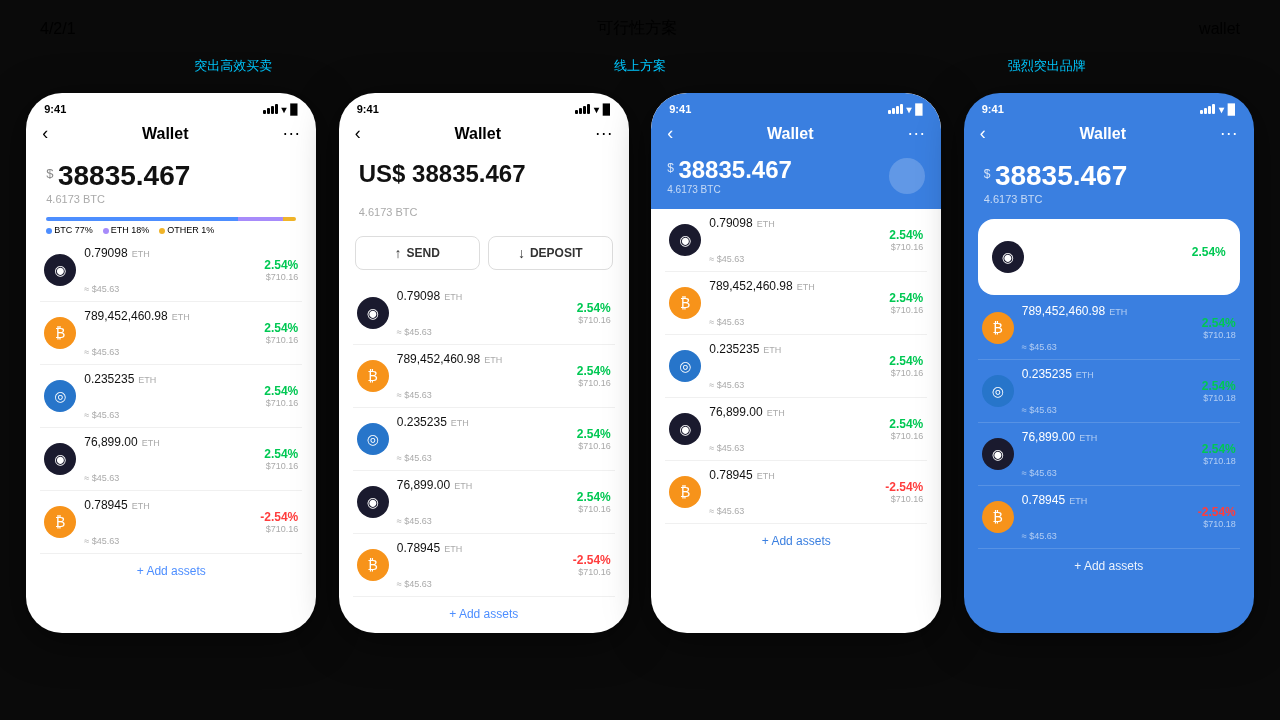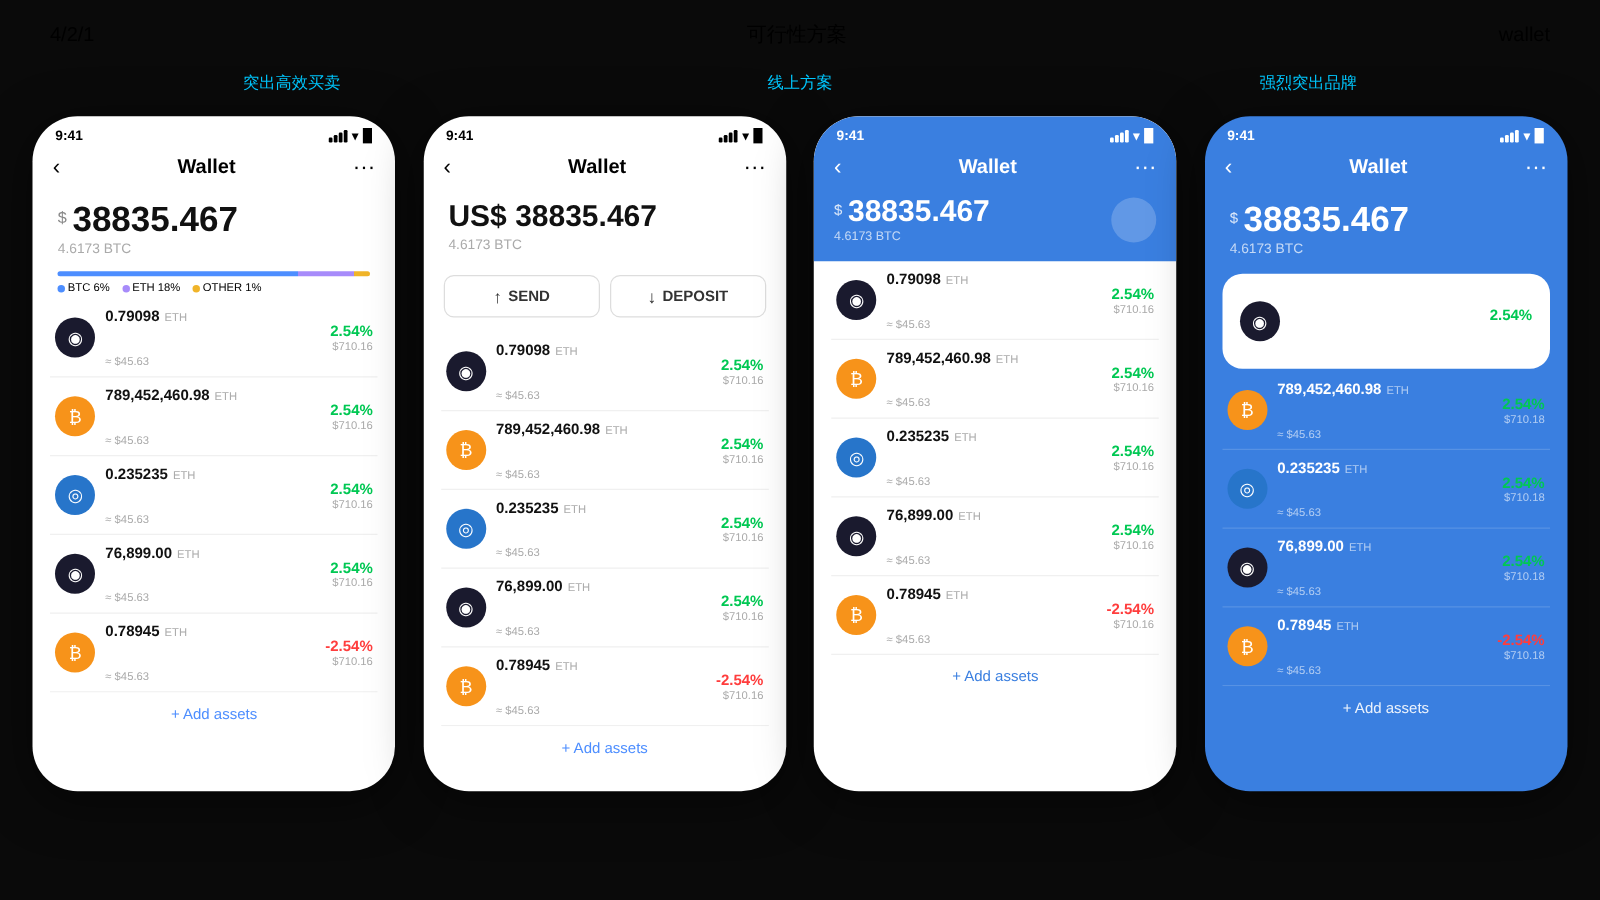--- a/index.html
+++ b/index.html
@@ -83,21 +83,21 @@
 
     
     .balance-section { padding: 8px 20px 6px; }
     .balance-currency-symbol { font-size: 13px; color: #888; vertical-align: top; line-height: 28px; }
     .balance-amount { font-size: 28px; font-weight: 700; color: #111; }
     .phone.blue-bg .balance-amount { color: #fff; }
     .balance-btc { font-size: 11px; color: #aaa; margin-top: 1px; }
     .phone.blue-bg .balance-btc { color: rgba(255,255,255,0.7); }
 
     
-    .balance-large { font-size: 24px; font-weight: 700; color: #111; margin-bottom: 2px; }
+    .balance-large { font-size: 24px; font-weight: 700; color: #111; margin-bottom: 18px; }
 
     
     .progress-bar-wrapper { padding: 6px 20px 4px; }
     .progress-bar {
       height: 4px;
       border-radius: 2px;
       background: linear-gradient(to right, #4d8eff 0%, #4d8eff 77%, #a78bfa 77%, #a78bfa 95%, #f0b429 95%, #f0b429 100%);
     }
     .progress-legend {
       display: flex;
@@ -148,21 +148,21 @@
       display: flex;
       align-items: center;
       justify-content: center;
       font-size: 16px;
       flex-shrink: 0;
       position: relative;
     }
 
     .asset-info { flex: 1; }
     .asset-name-row { display: flex; align-items: baseline; gap: 4px; }
-    .asset-amount { font-size: 12px; font-weight: 700; color: #111; }
+    .asset-amount { font-size: 12px; font-weight: 400; color: #111; }
     .phone.blue-bg .asset-amount { color: #fff; }
     .asset-symbol { font-size: 9px; color: #aaa; text-transform: uppercase; }
     .phone.blue-bg .asset-symbol { color: rgba(255,255,255,0.6); }
     .asset-usd { font-size: 9px; color: #aaa; margin-top: 24px; }
     .phone.blue-bg .asset-usd { color: rgba(255,255,255,0.6); }
 
     .asset-change { text-align: right; }
     .change-pct { font-size: 12px; font-weight: 600; }
     .change-pct.pos { color: #00c853; }
     .change-pct.neg { color: #ff3d3d; }
@@ -242,21 +242,21 @@
       <div>
         <span class="balance-currency-symbol">$</span>
         <span class="balance-amount">38835.467</span>
       </div>
       <div class="balance-btc">4.6173 BTC</div>
     </div>
 
     <div class="progress-bar-wrapper">
       <div class="progress-bar"></div>
       <div class="progress-legend">
-        <span><span class="legend-dot" style="background:#4d8eff"></span><span>BTC 6%</span></span>
+        <span><span class="legend-dot" style="background:#4d8eff"></span><span>BTC 77%</span></span>
         <span><span class="legend-dot" style="background:#a78bfa"></span><span>ETH 18%</span></span>
         <span><span class="legend-dot" style="background:#f0b429"></span><span>OTHER 1%</span></span>
       </div>
     </div>
 
     <div class="asset-list">
 
     <div class="asset-item">
           <div class="asset-icon" style="background: rgb(26, 26, 46);">
             <span style="color: rgb(255, 255, 255); font-size: 14px;">◉</span>

